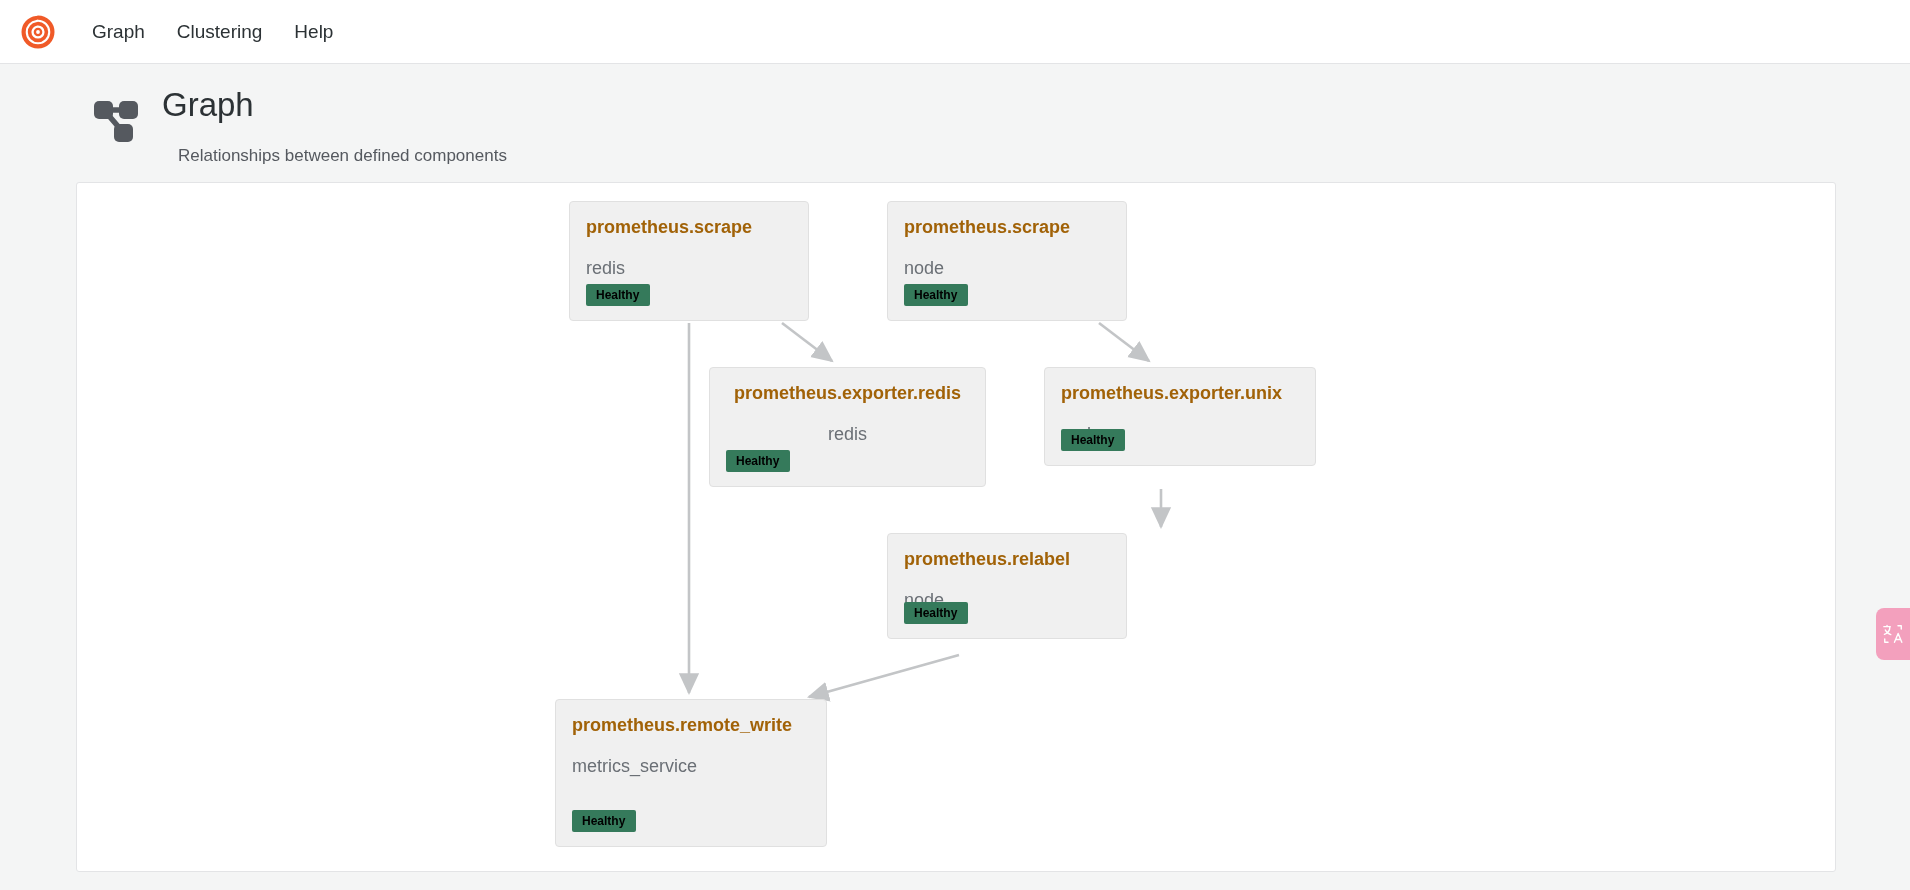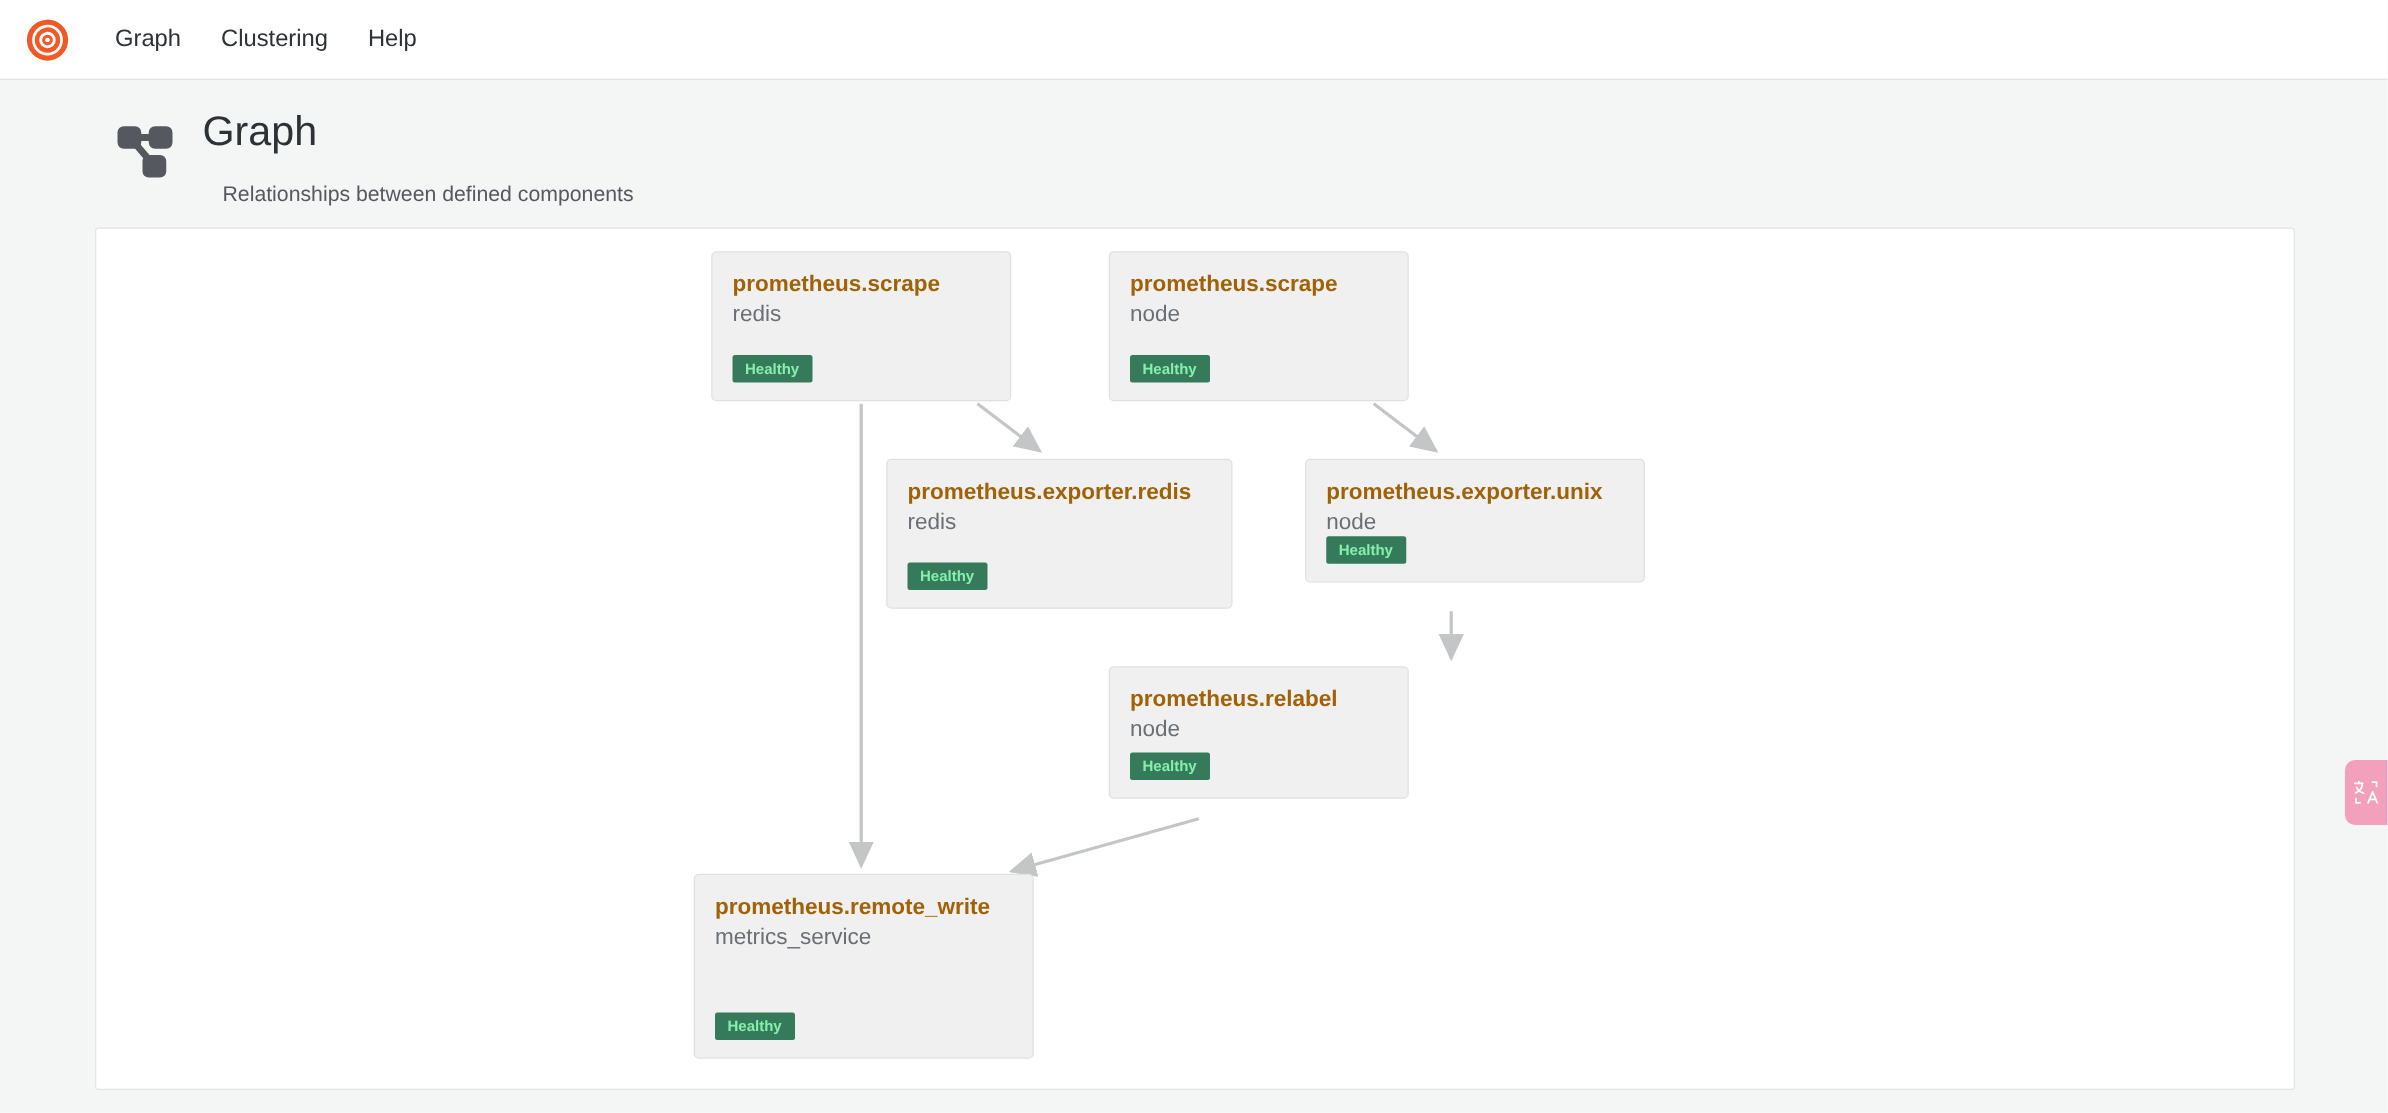--- a/index.html
+++ b/index.html
@@ -74,26 +74,26 @@
     padding: 14px 16px 0 16px;
     display: flex; flex-direction: column;
     cursor: pointer;
   }
   .node-title {
     font-size: 18px; font-weight: bold; color: #a16207;
     line-height: 1.25; white-space: nowrap;
   }
   .node-subtitle {
     font-size: 18px; font-weight: 400; color: #6a6f75;
-    line-height: 1.3; margin-top: 1px; white-space: nowrap;
+    line-height: 1.3; margin-top: 18px; white-space: nowrap;
   }
   .node-badge {
     position: absolute; left: 16px; bottom: 14px;
     background: #357a5b;
-    color: #86efac;
+    color: #000000;
     font-size: 12px; font-weight: bold;
     padding: 5px 11px 5px 10px;
     border-radius: 2px;
     line-height: 1;
     white-space: nowrap;
   }
 
   
   .translate-tab {
     position: absolute;
@@ -167,21 +167,21 @@
       <div class="node-subtitle">redis</div>
       <div class="node-badge">Healthy</div>
     </div>
 
     <div class="node-card" style="left:810px; top:18px; width:240px; height:120px;">
       <div class="node-title">prometheus.scrape</div>
       <div class="node-subtitle">node</div>
       <div class="node-badge">Healthy</div>
     </div>
 
-    <div class="node-card" style="left:632px; top:184px; width:277px; height:120px;">
+    <div class="node-card" style="left:632px; top:184px; width:277px; height:120px;text-align:center;">
       <div class="node-title">prometheus.exporter.redis</div>
       <div class="node-subtitle">redis</div>
       <div class="node-badge">Healthy</div>
     </div>
 
     <div class="node-card" style="left:967px; top:184px; width:272px; height:99px;">
       <div class="node-title">prometheus.exporter.unix</div>
       <div class="node-subtitle">node</div>
       <div class="node-badge">Healthy</div>
     </div>

